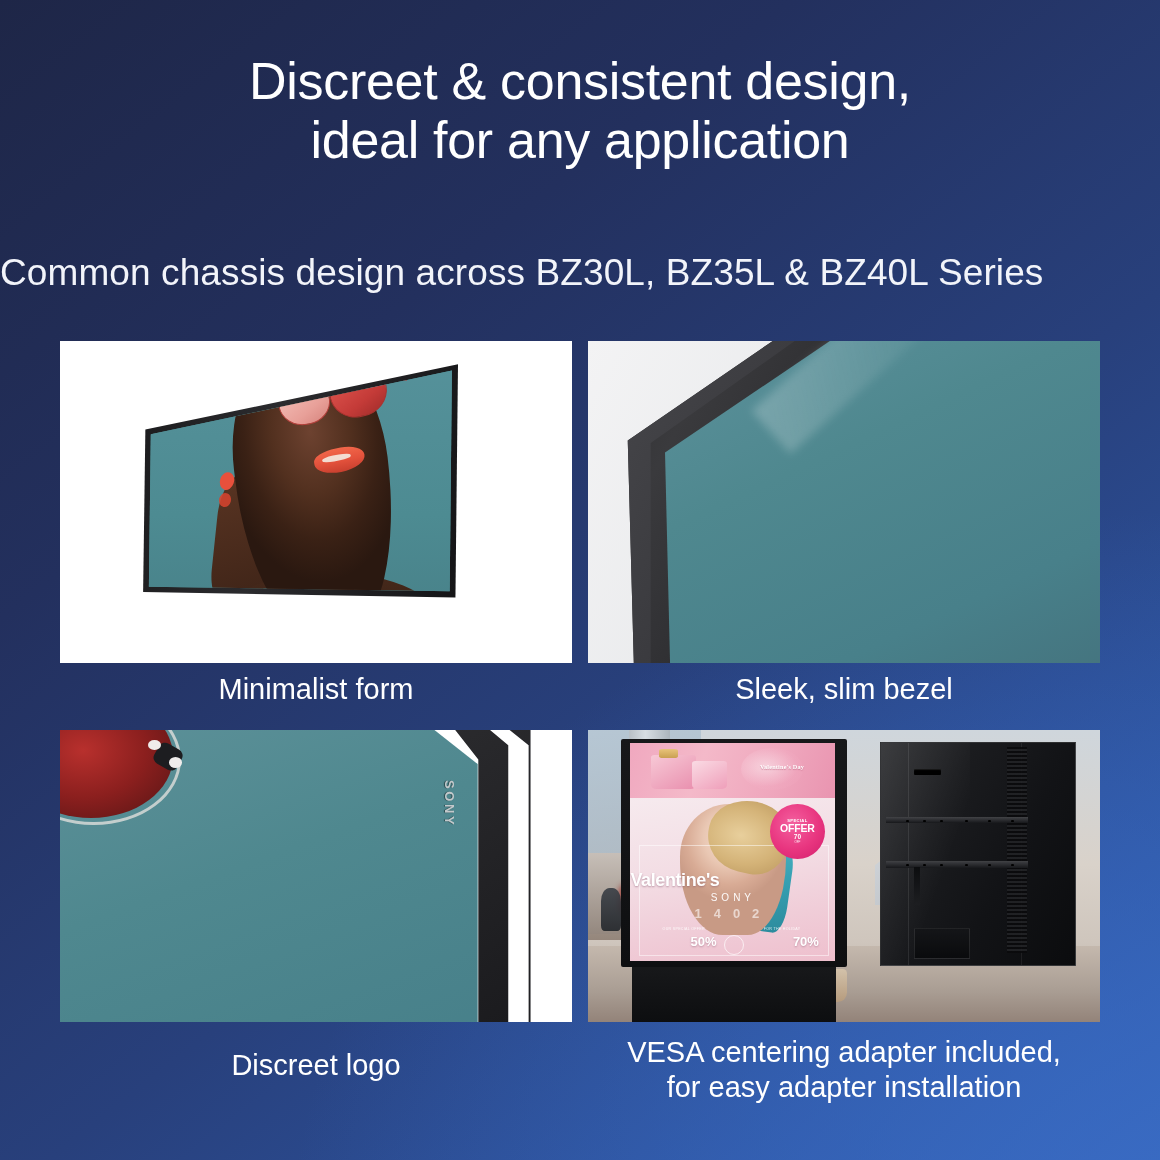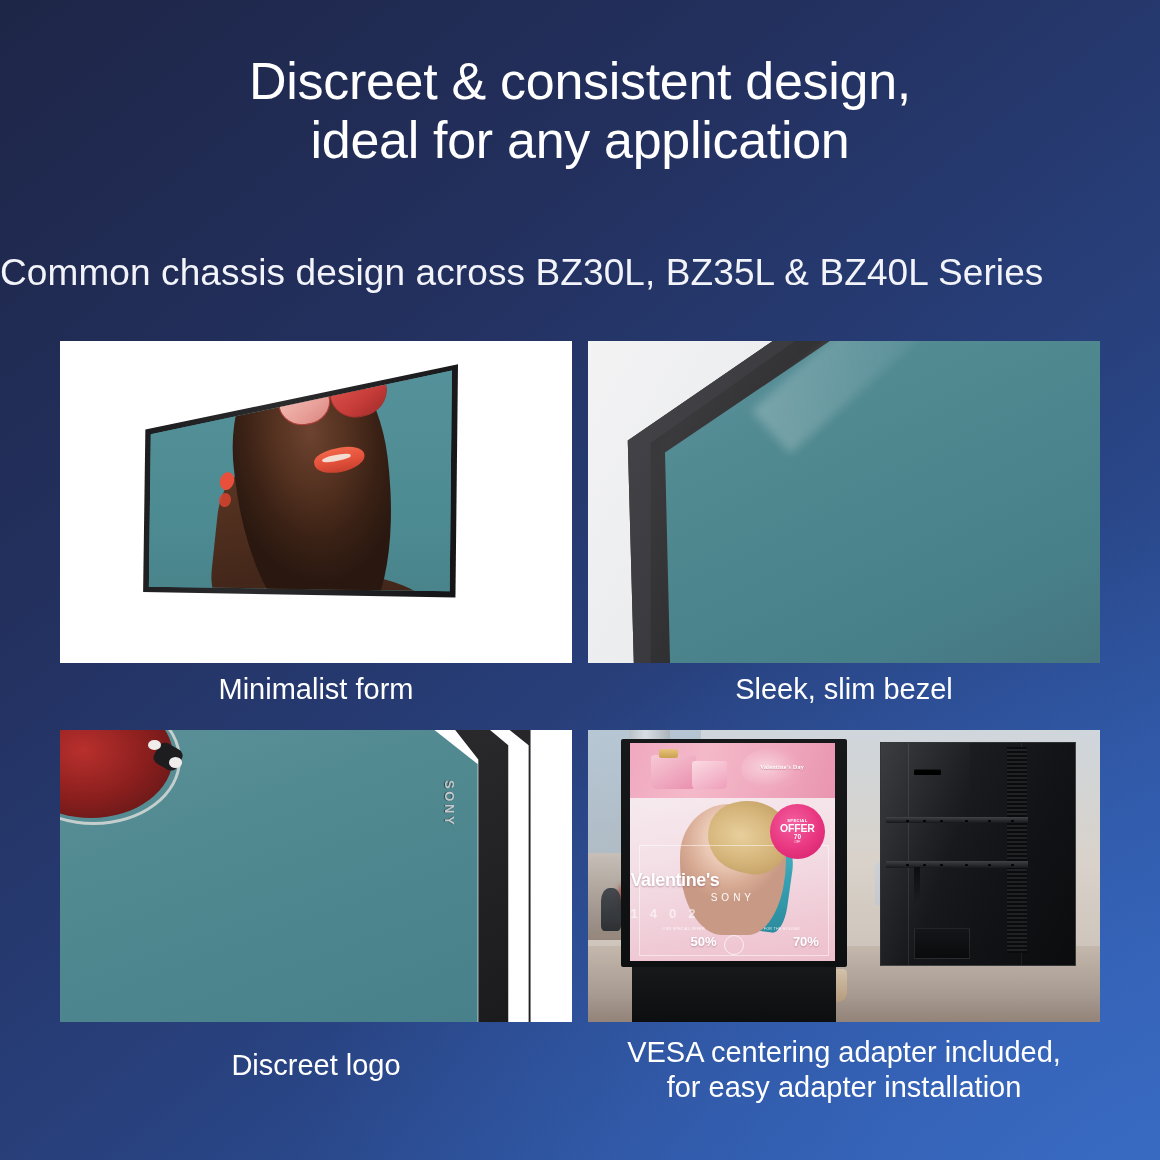--- a/index.html
+++ b/index.html
@@ -334,21 +334,21 @@
     position:absolute;left:0;top:44%;width:100%;
     color:#ffffff;font-size:18px;font-weight:700;letter-spacing:-.4px;
     font-family:"Liberation Sans",sans-serif;
     text-shadow:0 1px 2px rgba(120,70,95,.45);
   }
   .sg-sale{
     position:absolute;left:0;top:58%;width:100%;text-align:center;
     color:#ffffff;font-size:10px;font-weight:400;letter-spacing:4px;opacity:.95;
   }
   .sg-date{
-    position:absolute;left:0;top:66.5%;width:100%;
+    position:absolute;left:0;top:66.5%;width:100%;text-align:center;
     color:#ffffff;font-size:13px;font-weight:700;letter-spacing:12px;opacity:.6;
   }
   .sg-lab{
     position:absolute;top:79%;width:40%;text-align:center;
     color:#ffffff;font-size:3.6px;letter-spacing:.3px;opacity:.85;
   }
   .sg-lab.l{left:6%;} .sg-lab.r{right:6%;}
   .sg-pct{
     position:absolute;top:83.5%;width:34%;text-align:right;
     color:#ffffff;font-size:13px;font-weight:700;

